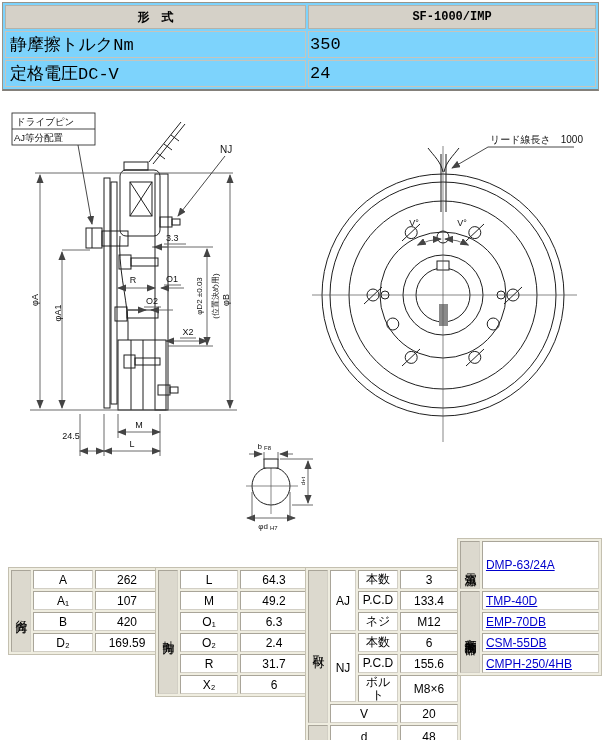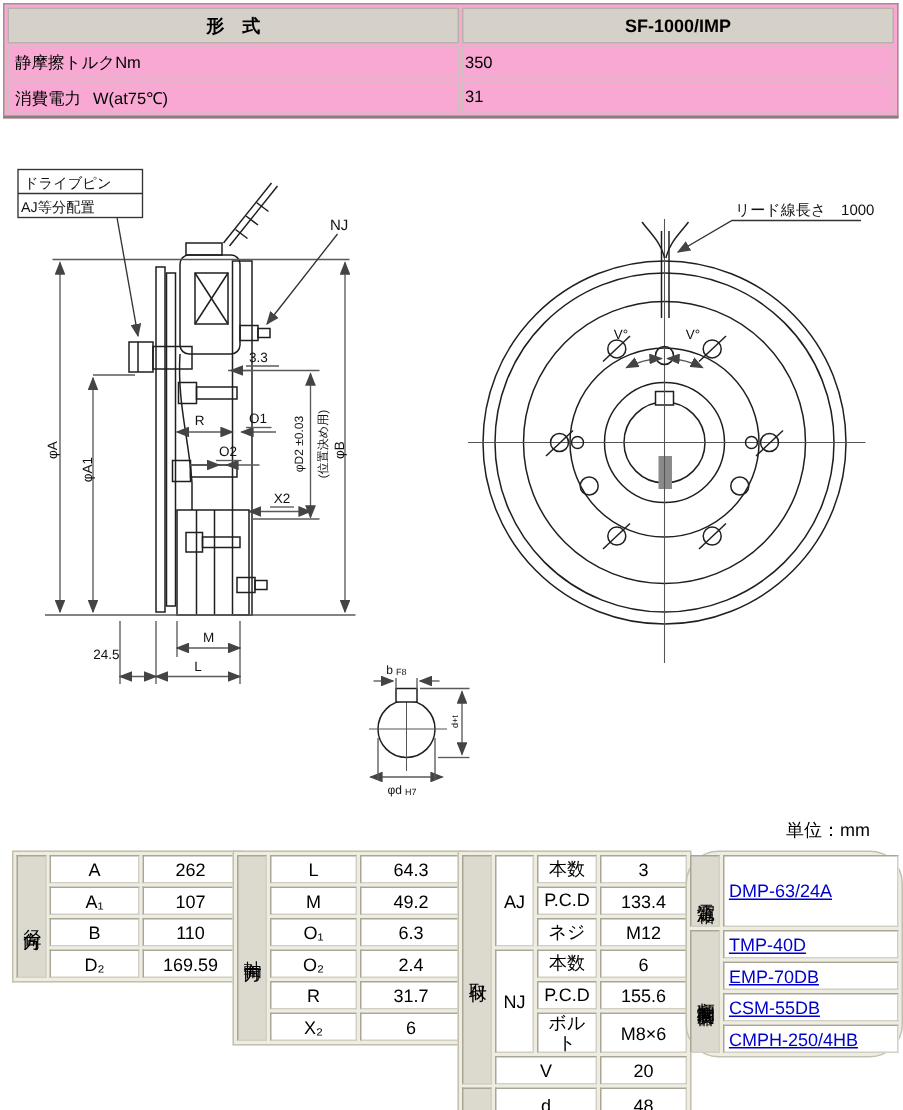--- a/index.html
+++ b/index.html
@@ -1,21 +1,21 @@
 <!DOCTYPE html>
 <html><head>
 <meta charset="utf-8">
 <style>
   html,body{margin:0;padding:0;background:#fff;}
   .sheet{position:relative;width:602px;height:740px;background:#fff;overflow:hidden;
          font-family:"Liberation Sans",sans-serif;color:#000;}
   
   table.spec{position:absolute;left:2px;top:2px;width:597px;border-collapse:separate;
-             border-spacing:2px;background:#f9a8d4;border:1px solid #98948a;border-bottom:2px solid #84807a;}
-  table.spec td{border:1px solid #c6c4bb;font-size:11px;vertical-align:middle;}
+             border-spacing:2px;background:#7dd3fc;border:1px solid #98948a;border-bottom:2px solid #84807a;font-family:Liberation Mono, monospace;}
+  table.spec td{border:1px solid #c6c4bb;font-size:17px;vertical-align:middle;}
   table.spec td.hd{background:#d5d1c8;font-weight:bold;text-align:center;height:20px;font-size:12px;border-color:#b6b2a8;}
   table.spec td.lbl{height:17px;padding-left:4px;}
   table.spec td.val{text-align:left;}
   .lbl .l{display:inline-block;min-width:52px;}
   
   table.dt{border-collapse:separate;border-spacing:2px;background:#efede0;border:1px solid #c4c0b0;position:absolute;}
   table.dt td{background:#fff;border:1px solid #a9a599;border-right-color:#d2cfc5;border-bottom-color:#d2cfc5;
               font-size:12px;text-align:center;padding:0 2px;height:17px;vertical-align:middle;}
   table.dt td.vh{background:#dcd9ce;writing-mode:vertical-rl;text-orientation:upright;
                  width:14px;font-size:12px;padding:2px 0;letter-spacing:1px;}
@@ -40,22 +40,22 @@
     <tbody>
         <tr>
       <td class="hd">形　式</td>
       <td class="hd">SF-1000/IMP</td>
     </tr>
     <tr>
       <td class="lbl"><span class="l">静摩擦トルク</span><span>Nm</span></td>
       <td class="val">350</td>
     </tr>
     <tr>
-      <td class="lbl"><span class="l">消費電力</span><span>W(at75℃)</span></td>
-      <td class="val">31</td>
+      <td class="lbl"><span class="l">定格電圧</span><span>DC-V</span></td>
+      <td class="val">24</td>
     </tr>
   </tbody>
     </table>
 
   <svg class="draw" width="602" height="437" viewBox="0 0 602 437">
     <defs>
       <marker id="arw" markerWidth="10" markerHeight="8" refX="9" refY="4" orient="auto-start-reverse">
         <path d="M0,0 L10,4 L0,8 Z" fill="#444"></path>
       </marker>
     </defs>
@@ -228,21 +228,21 @@
       <td class="vh" rowspan="4">径方向</td>
       <td style="width:54px">A</td>
       <td style="width:58px">262</td>
     </tr>
     <tr>
           <td>A₁</td>
           <td>107</td>
         </tr>
     <tr>
           <td>B</td>
-          <td>110</td>
+          <td>420</td>
         </tr>
     <tr>
           <td>D₂</td>
           <td>169.59</td>
         </tr>
   </tbody>
     </table>
 
   <table class="dt" style="left:155px;top:567px;">
     <tbody>
@@ -308,21 +308,21 @@
       <td>20</td>
     </tr>
     <tr>
       <td class="vh">軸穴</td>
       <td colspan="2">d</td>
       <td>48</td>
     </tr>
   </tbody>
     </table>
 
-  <table class="dt" style="left:457px;top:567px;border-radius:22px;">
+  <table class="dt" style="left:457px;top:538px;">
     <tbody>
         <tr>
       <td class="vh" style="height:42px">電源箱</td>
       <td class="lk" style="width:114px;height:42px">
         <a class="plink" href="#">DMP-63/24A</a>
       </td>
     </tr>
     <tr>
       <td class="vh" rowspan="4">高頻度制御器</td>
       <td class="lk"><a class="plink" href="#">TMP-40D</a></td>

